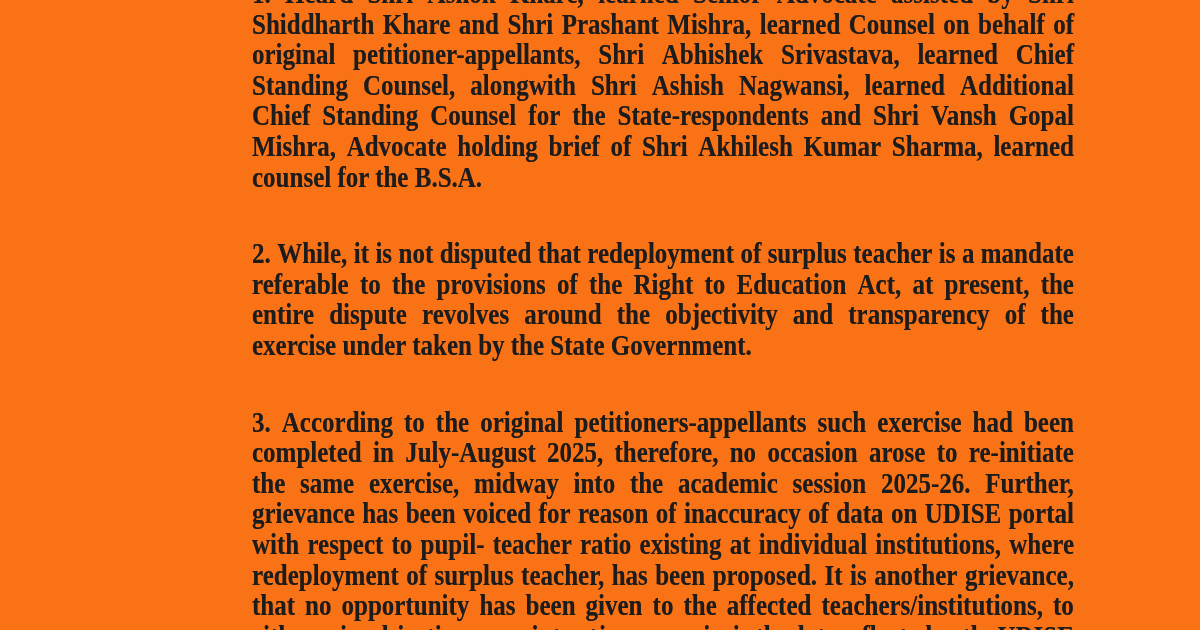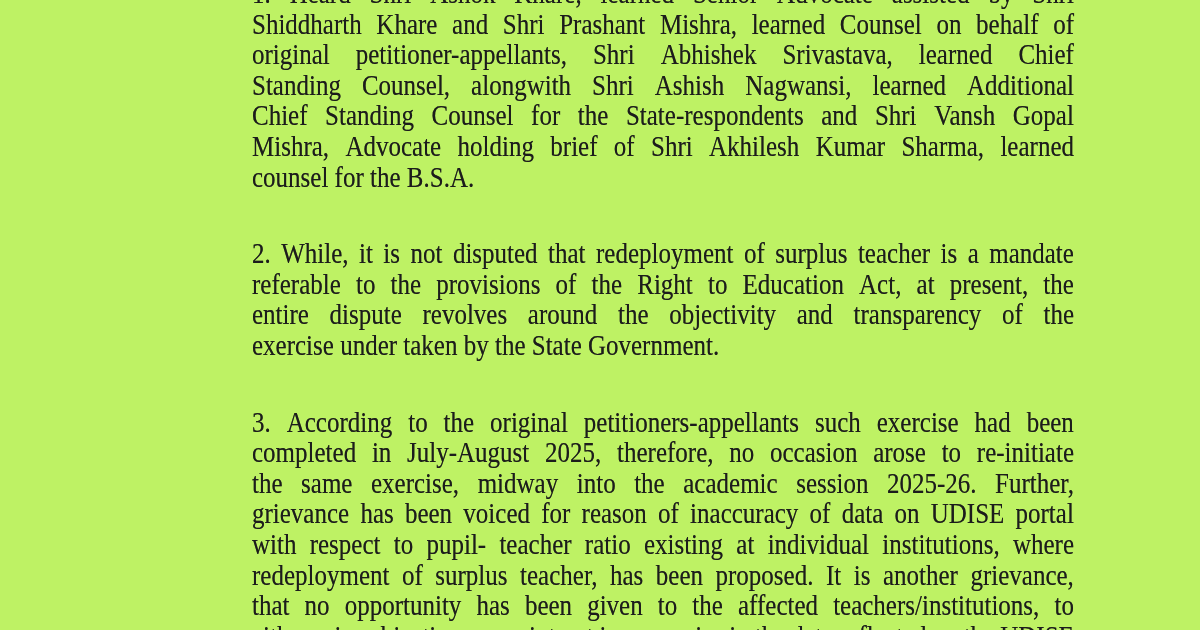--- a/index.html
+++ b/index.html
@@ -9,21 +9,22 @@
     height: 630px;
     background: #ffffff;
     overflow: hidden;
   }
   .viewport {
     position: absolute;
     left: 0; top: 0;
     width: 1200px;
     height: 630px;
     overflow: hidden;
-    background: #bef264;
+    background: #f97316;
+    font-weight: bold;
   }
   .text-column {
     position: absolute;
     left: 252px;
     top: -21px;
     width: 822px;
     transform: scaleY(1.15);
     transform-origin: 0 0;
     font-family: "Liberation Serif", "DejaVu Serif", serif;
     font-size: 25px;

